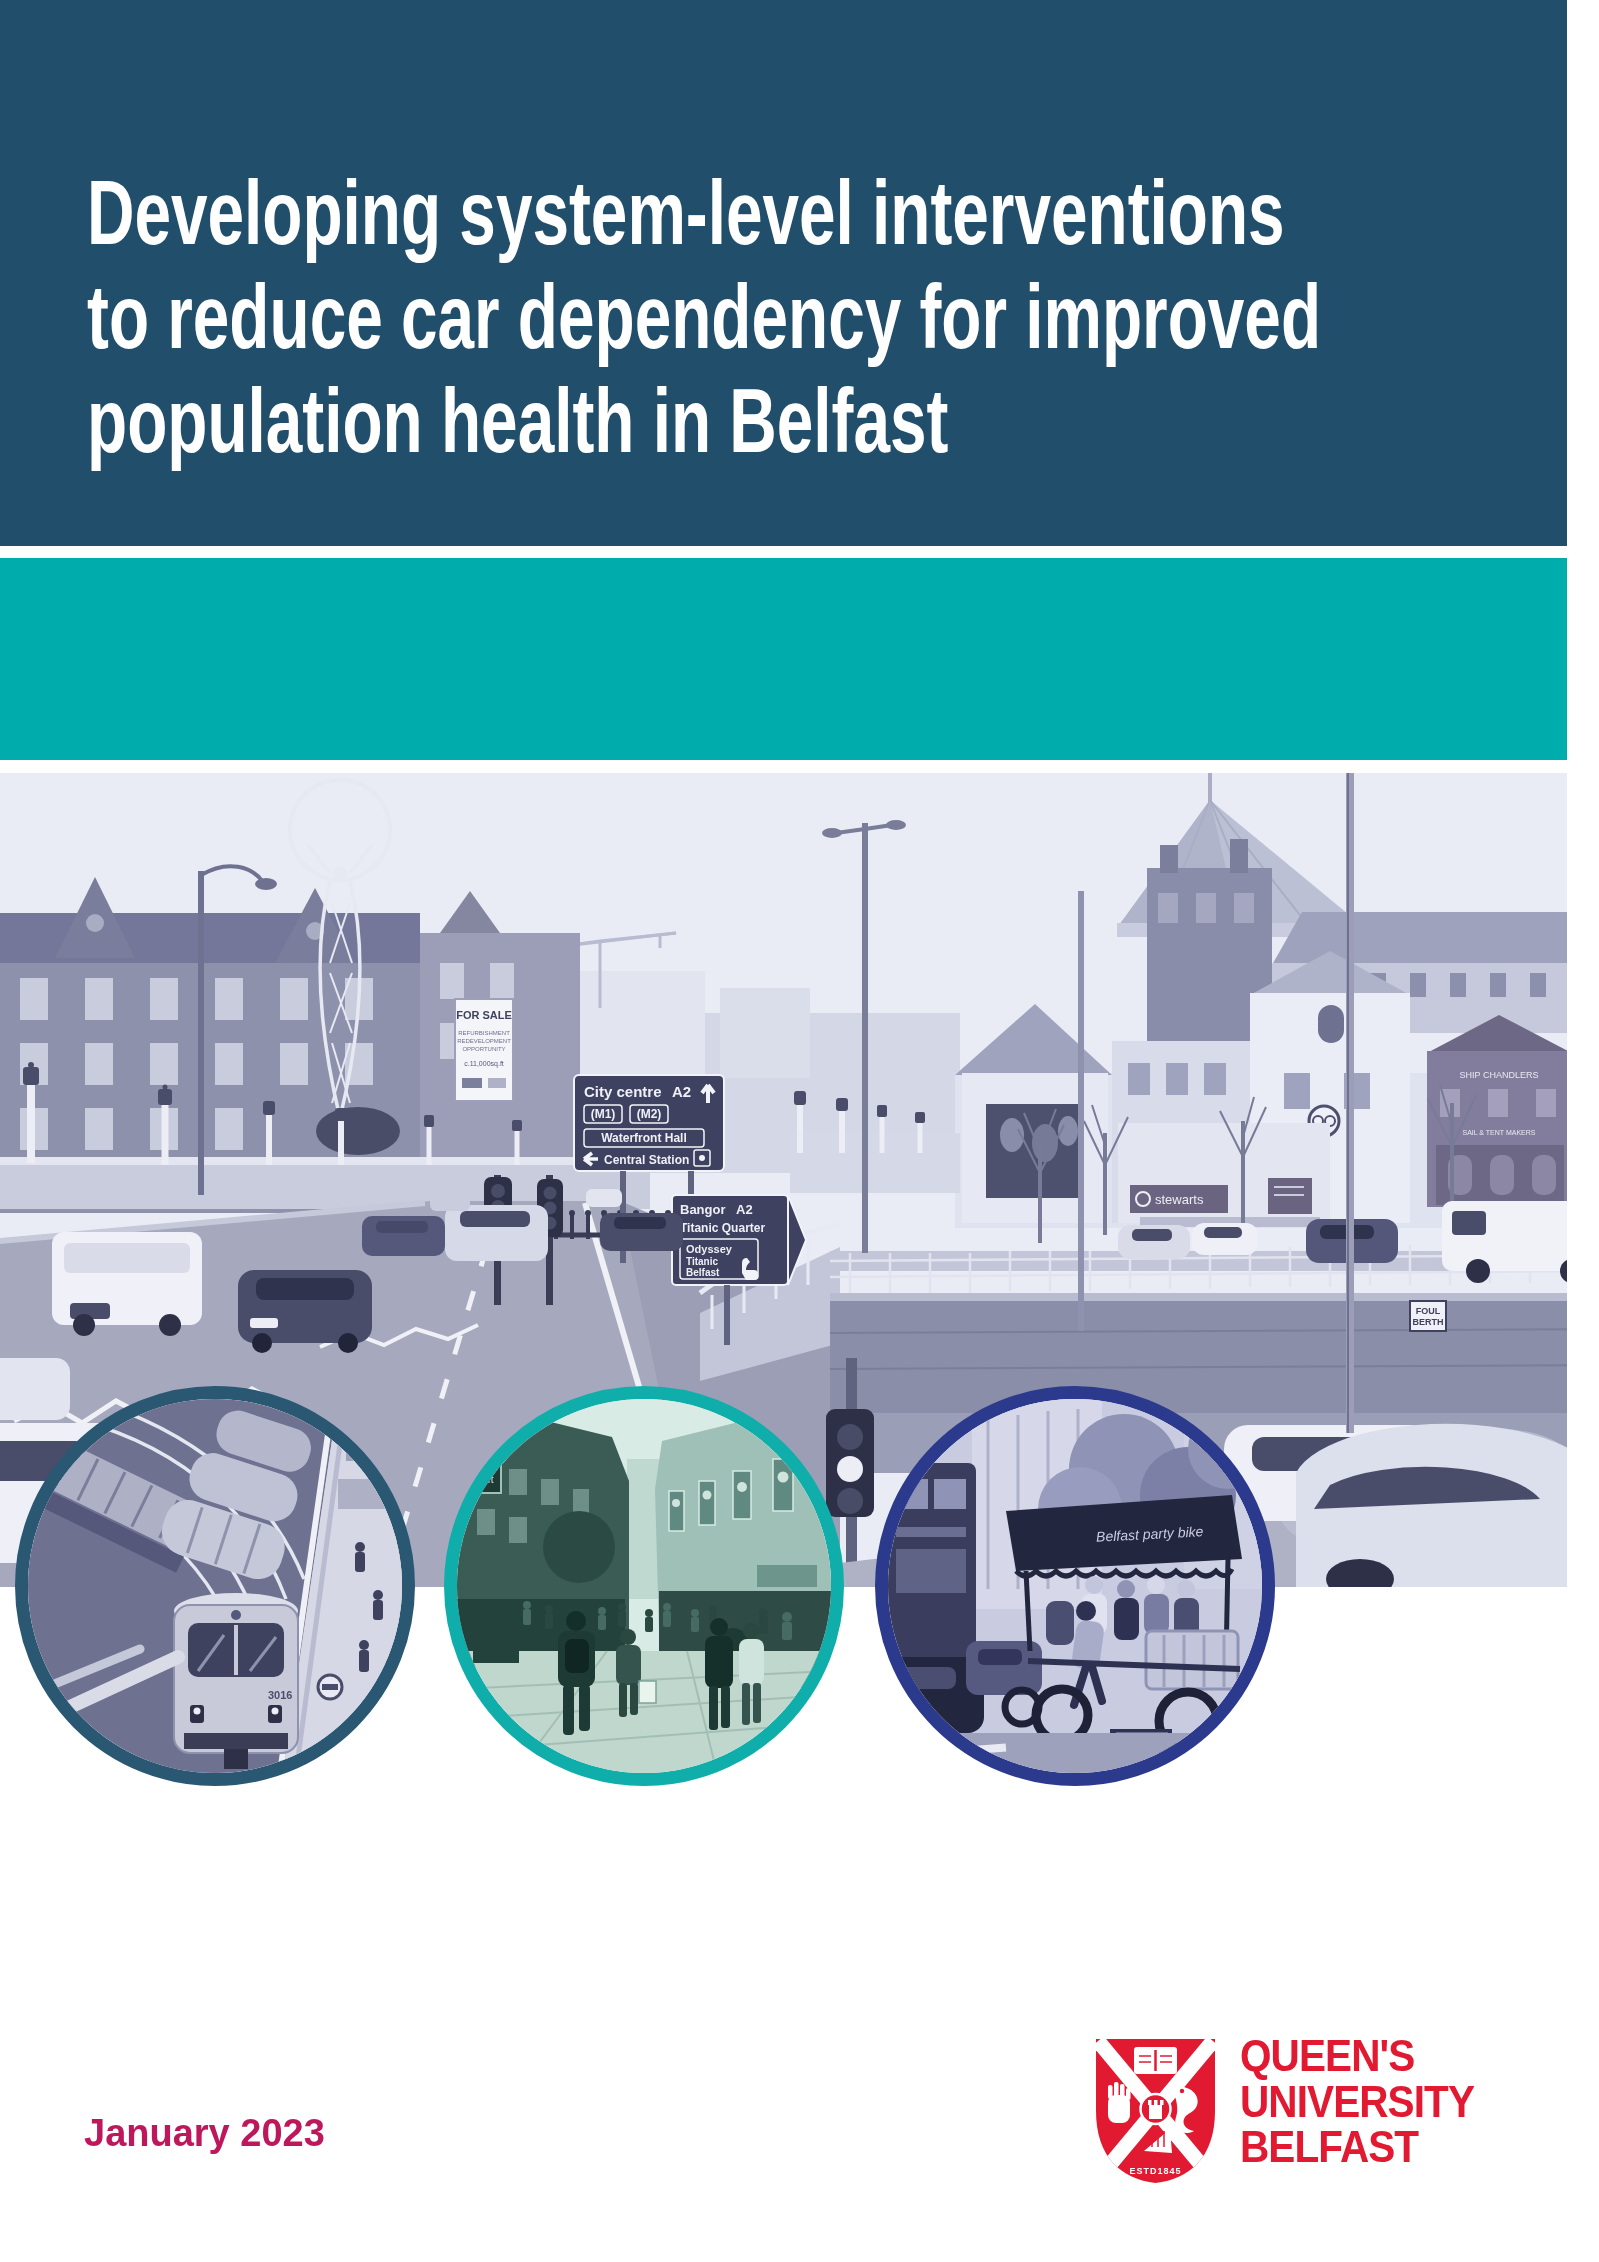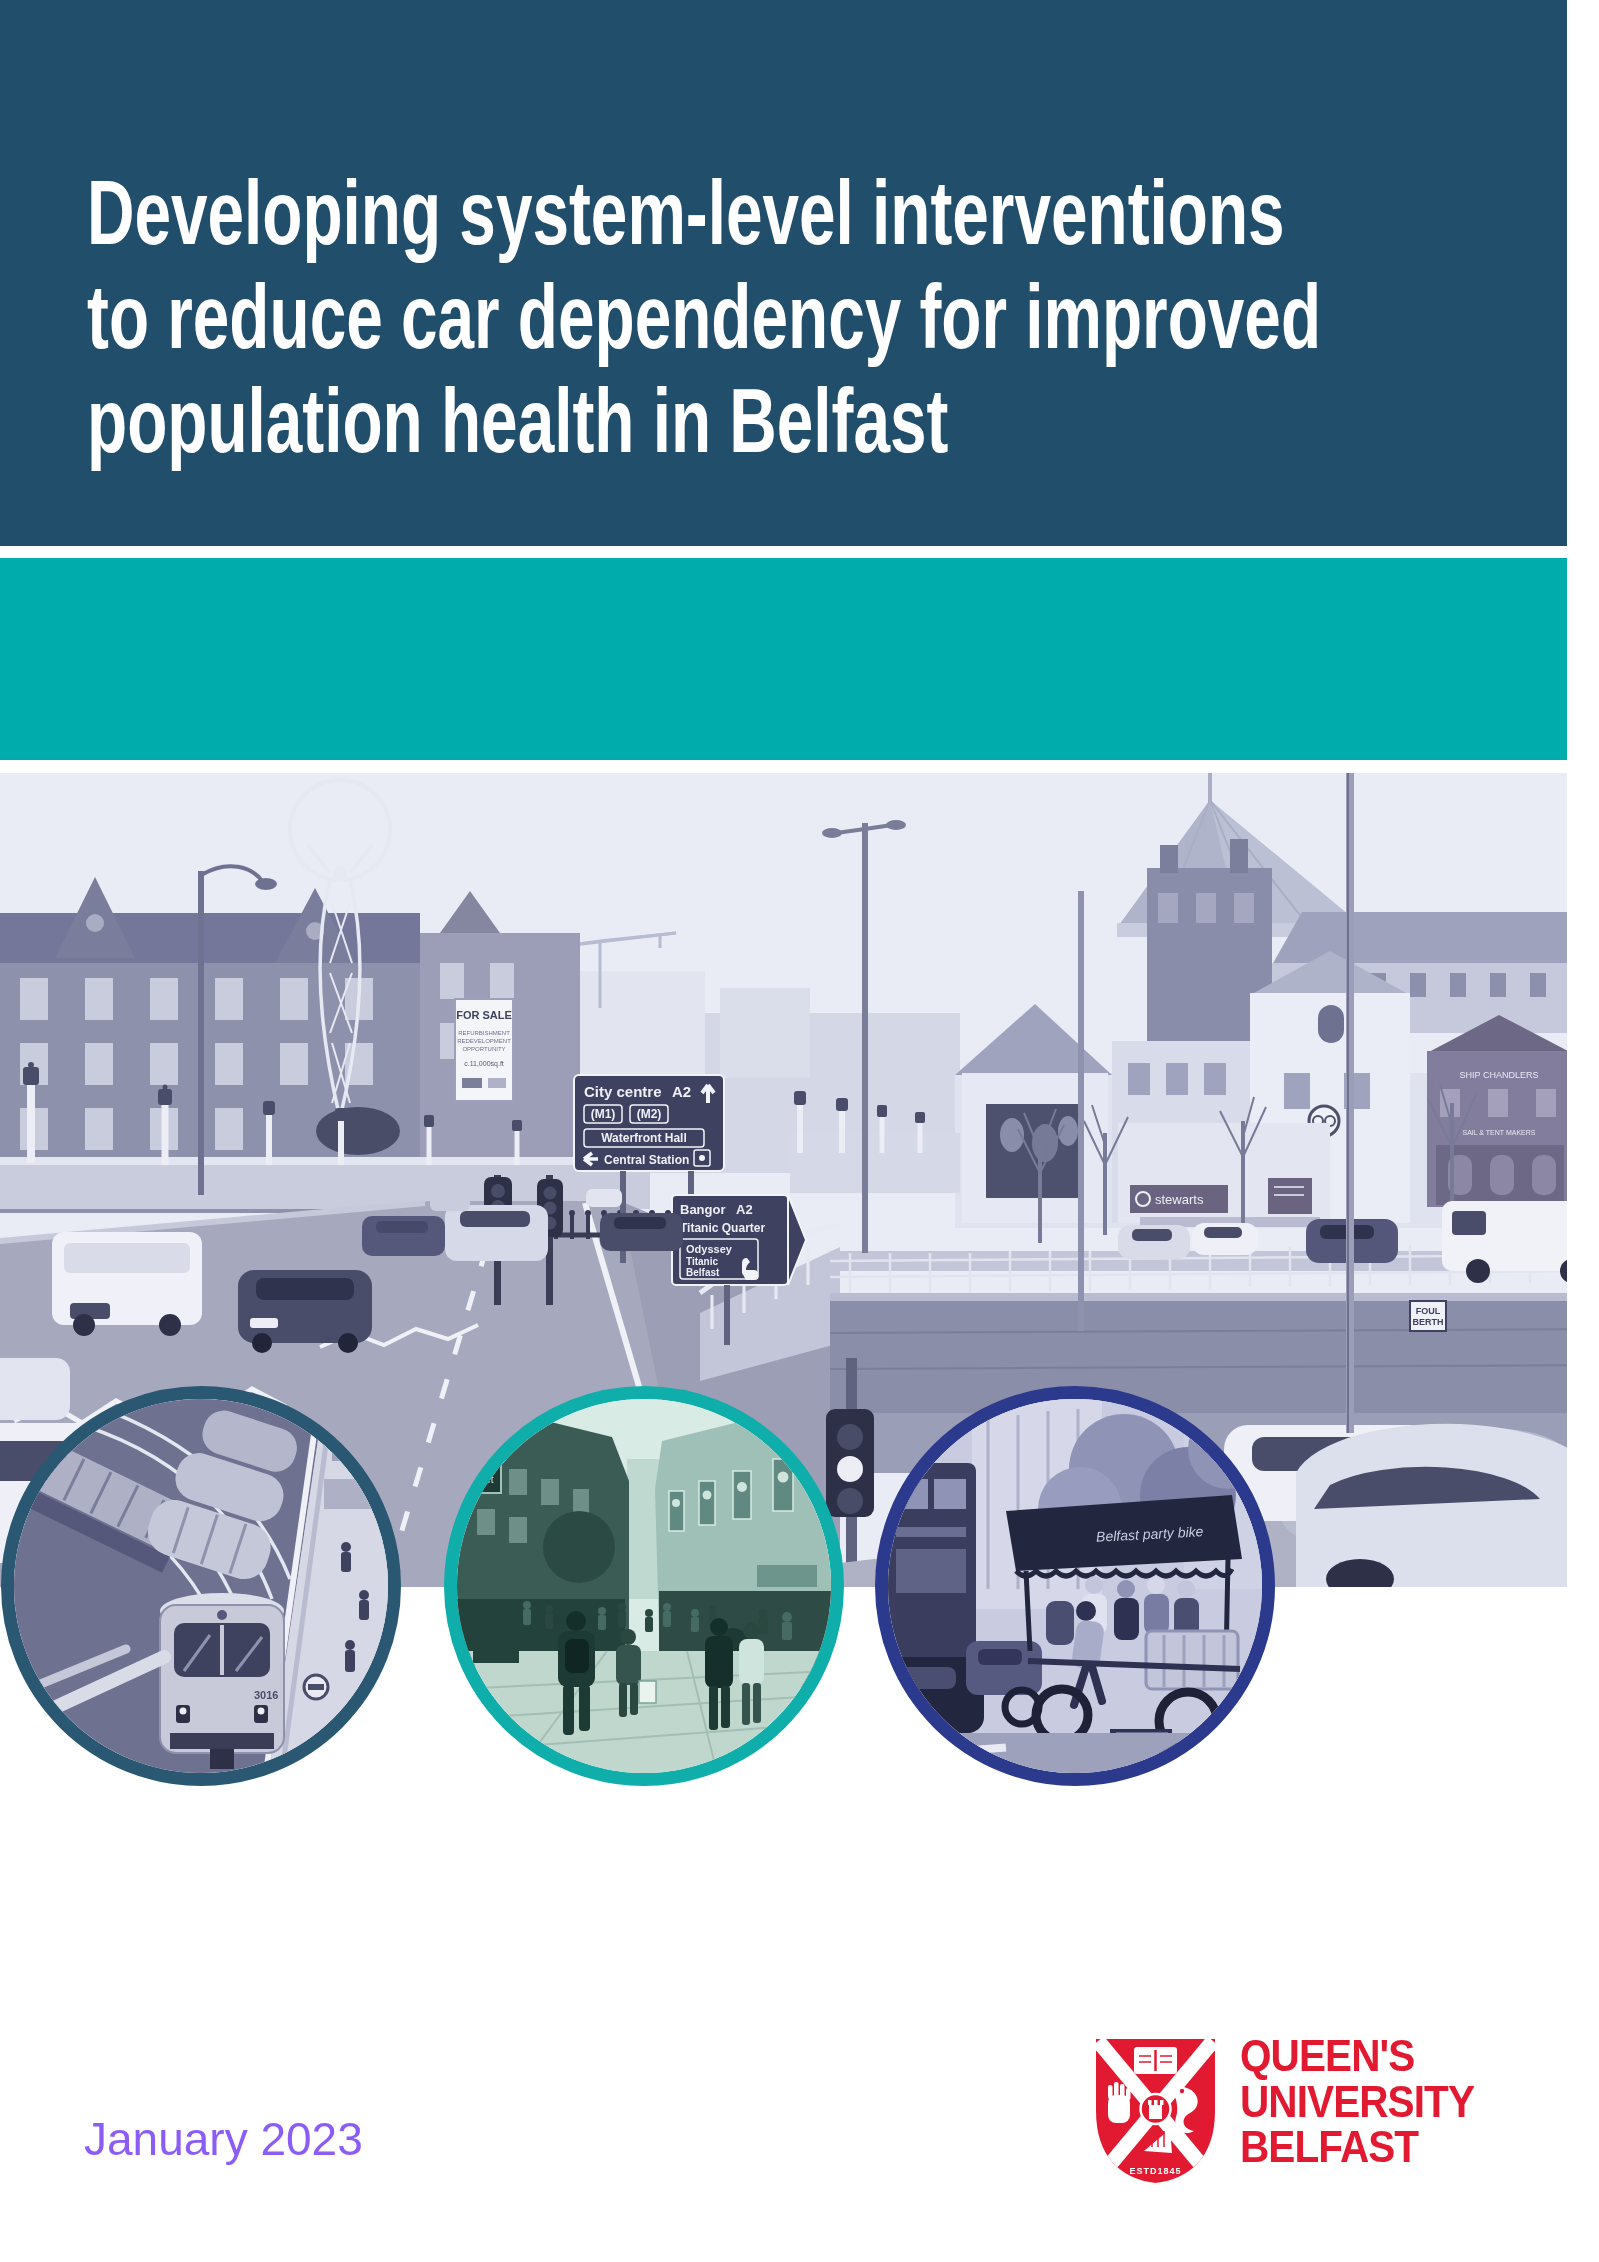--- a/index.html
+++ b/index.html
@@ -8,25 +8,25 @@
   .band-navy{position:absolute;left:0;top:0;width:1599px;height:546px;background:#214E6A;}
   .band-teal{position:absolute;left:0;top:558px;width:1599px;height:202px;background:#00ADAD;}
   .title{position:absolute;left:87px;top:161px;color:#ffffff;font-weight:700;font-size:90px;
          line-height:104px;white-space:nowrap;transform:scaleX(0.73);transform-origin:0 0;}
   .subtitle{position:absolute;left:87px;top:632px;color:#ffffff;font-weight:700;font-size:67px;
          line-height:77px;white-space:nowrap;transform:scaleX(0.80);transform-origin:0 0;}
   .photo{position:absolute;left:0;top:773px;width:1599px;height:814px;text-decoration:underline;}
   .photo svg{display:block;}
   .vignette{position:absolute;top:1386px;width:374px;height:374px;border-radius:50%;
             overflow:hidden;background:#fff;}
-  .vignette.v1{left:1px;border:13px solid #2A5873;}
+  .vignette.v1{left:15px;border:13px solid #2A5873;}
   .vignette.v2{left:444px;border:13px solid #10AEAB;}
   .vignette.v3{left:875px;border:13px solid #2B3A8C;}
   .vignette svg{display:block;}
-  .date{position:absolute;left:84px;top:2112px;font-size:46px;font-weight:400;color:#8b5cf6;}
+  .date{position:absolute;left:84px;top:2112px;font-size:38px;font-weight:700;color:#be185d;}
   .logo{position:absolute;left:1088px;top:2033px;width:420px;height:160px;}
   .logo .shield{position:absolute;left:0;top:0;}
   .wordmark{position:absolute;left:152px;top:0;color:#E11A32;font-weight:700;font-size:45px;
             line-height:45.5px;letter-spacing:-1px;transform:scaleX(0.9);transform-origin:0 0;
             white-space:nowrap;}
   svg text{font-family:"Liberation Sans", sans-serif;}
   .sign-txt{fill:#EFF0F7;font-weight:700;}
   .cursive{font-style:italic;}
 </style>
 </head>

